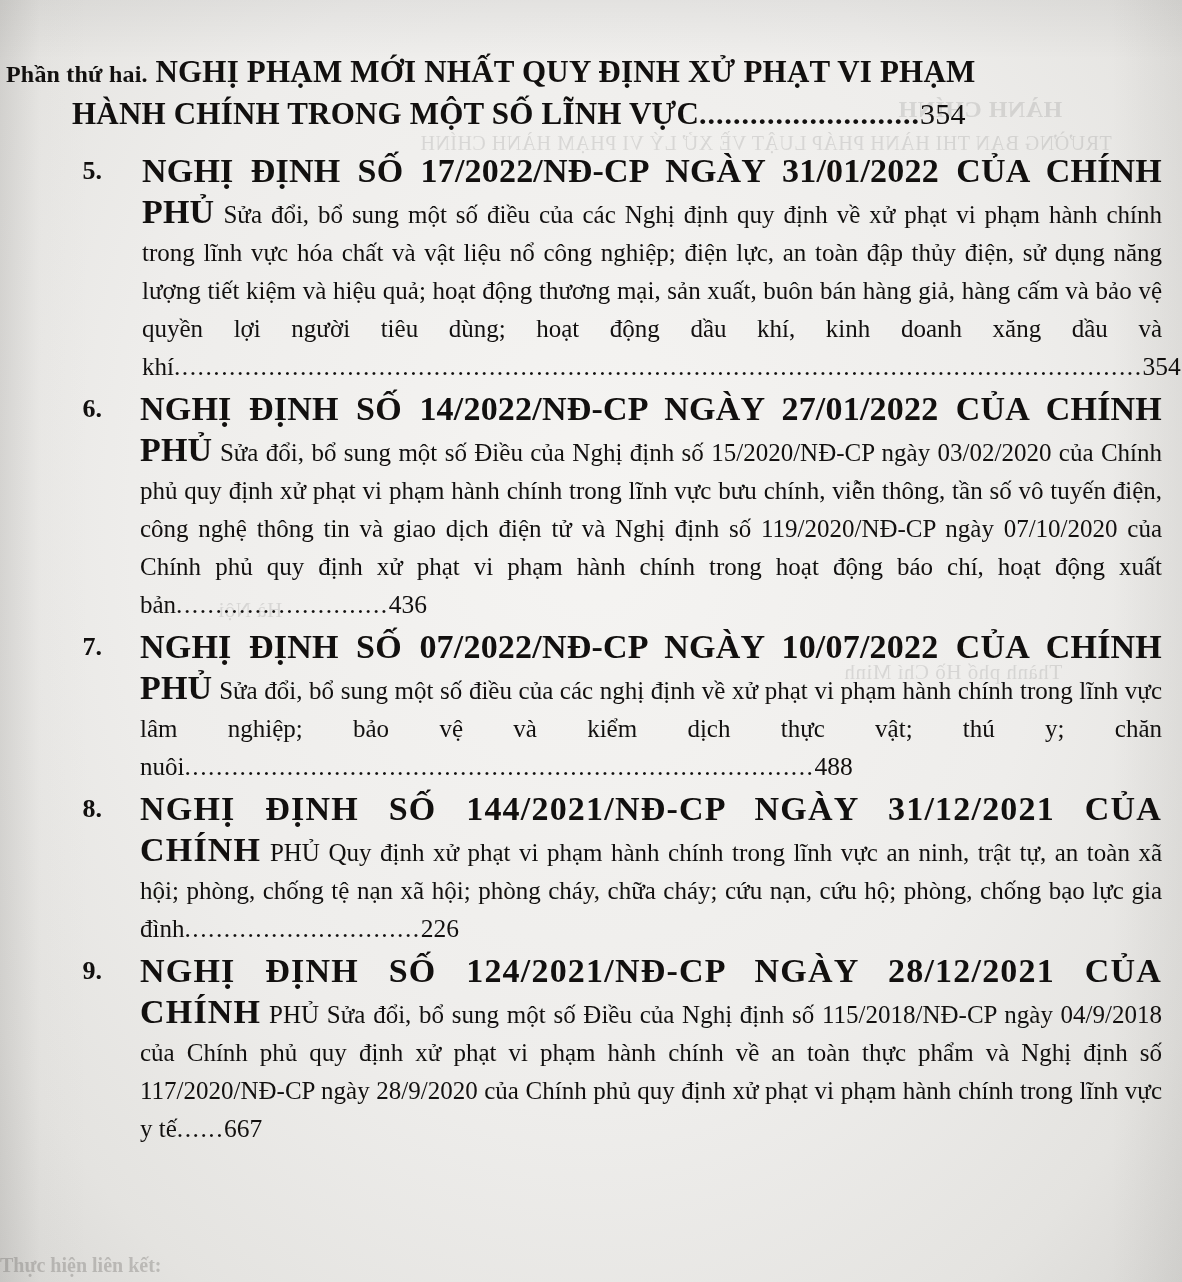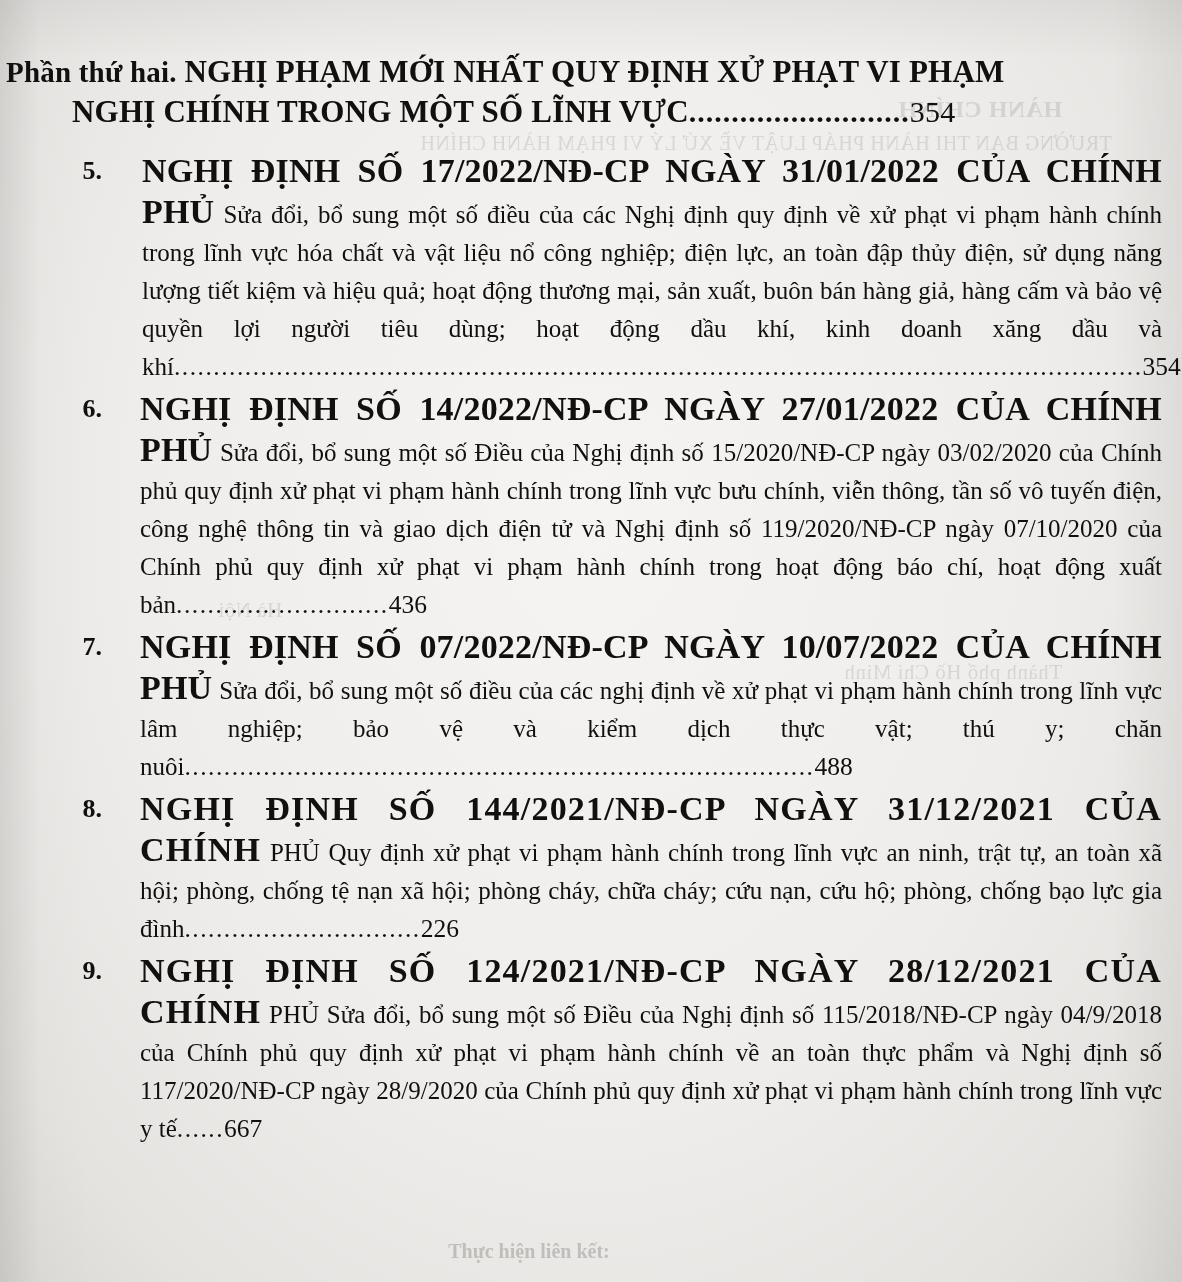--- a/index.html
+++ b/index.html
@@ -52,21 +52,21 @@
     left: 0px;
     width: 1182px;
     padding: 0 18px 0 6px;
     box-sizing: border-box;
     font-weight: bold;
     font-size: 30px;
     line-height: 40px;
     letter-spacing: 0.2px;
   }
   .heading .lead {
-    font-size: 29px;
+    font-size: 24px;
   }
   .heading .big {
     font-size: 31px;
   }
   .heading .l1 { display: block; }
   .heading .l2 { display: block; padding-left: 66px; }
   .dots-inline { letter-spacing: 1px; }
 
   .entries {
     position: absolute;
@@ -107,24 +107,23 @@
   .page-num {
     font-weight: normal;
     white-space: nowrap;
   }
   .leader {
     letter-spacing: 1.5px;
   }
   .entry-5 .entry-body { padding-left: 70px; }
   .footer-ghost {
     position: absolute;
-    bottom: 16px;
+    bottom: 2px;
     left: 0;
     width: 1058px;
-    text-align: center;
     color: rgba(95,93,90,0.30);
     font-size: 20px;
     font-weight: bold;
     line-height: 30px;
   }
 </style>
 </head>
 <body>
 
 <div class="paper"></div>
@@ -135,21 +134,21 @@
 <div class="ghost" style="top:660px; right:120px; font-size:21px;">Thành phố Hồ Chí Minh</div>
 
 <div class="content">
 
   <div class="heading">
     <span class="l1">
       <span class="lead">Phần thứ hai.</span>
       <span class="big">NGHỊ PHẠM MỚI NHẤT QUY ĐỊNH XỬ PHẠT VI PHẠM</span>
     </span>
     <span class="l2">
-      <span class="big">NGHỊ CHÍNH TRONG MỘT SỐ LĨNH VỰC</span><span class="dots-inline">..........................</span><span class="page-num">354</span>
+      <span class="big">HÀNH CHÍNH TRONG MỘT SỐ LĨNH VỰC</span><span class="dots-inline">..........................</span><span class="page-num">354</span>
     </span>
   </div>
 
   <div class="entries">
 
     <div class="entry entry-5">
       <span class="num">5.</span>
       <div class="entry-body">
         <span class="title">NGHỊ ĐỊNH SỐ 17/2022/NĐ-CP NGÀY 31/01/2022 CỦA CHÍNH PHỦ</span>
         <span class="desc">Sửa đổi, bổ sung một số điều của các Nghị định quy định về xử phạt vi phạm hành chính trong lĩnh vực hóa chất và vật liệu nổ công nghiệp; điện lực, an toàn đập thủy điện, sử dụng năng lượng tiết kiệm và hiệu quả; hoạt động thương mại, sản xuất, buôn bán hàng giả, hàng cấm và bảo vệ quyền lợi người tiêu dùng; hoạt động dầu khí, kinh doanh xăng dầu và khí</span><span class="leader">...........................................................................................................................</span><span class="page-num">354</span>

